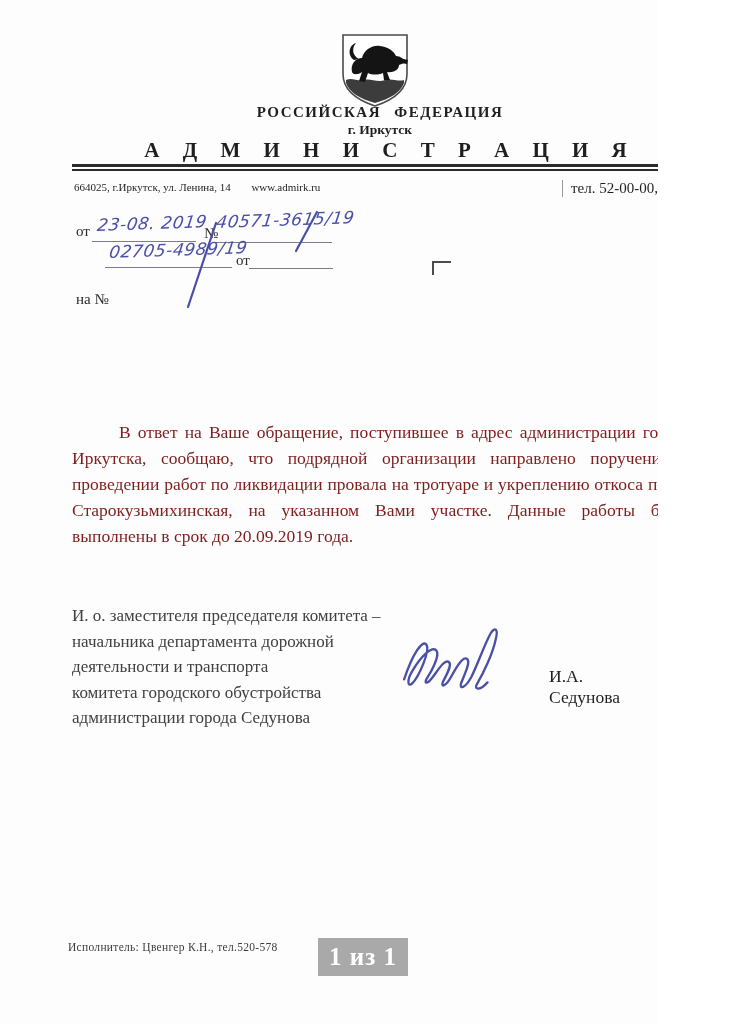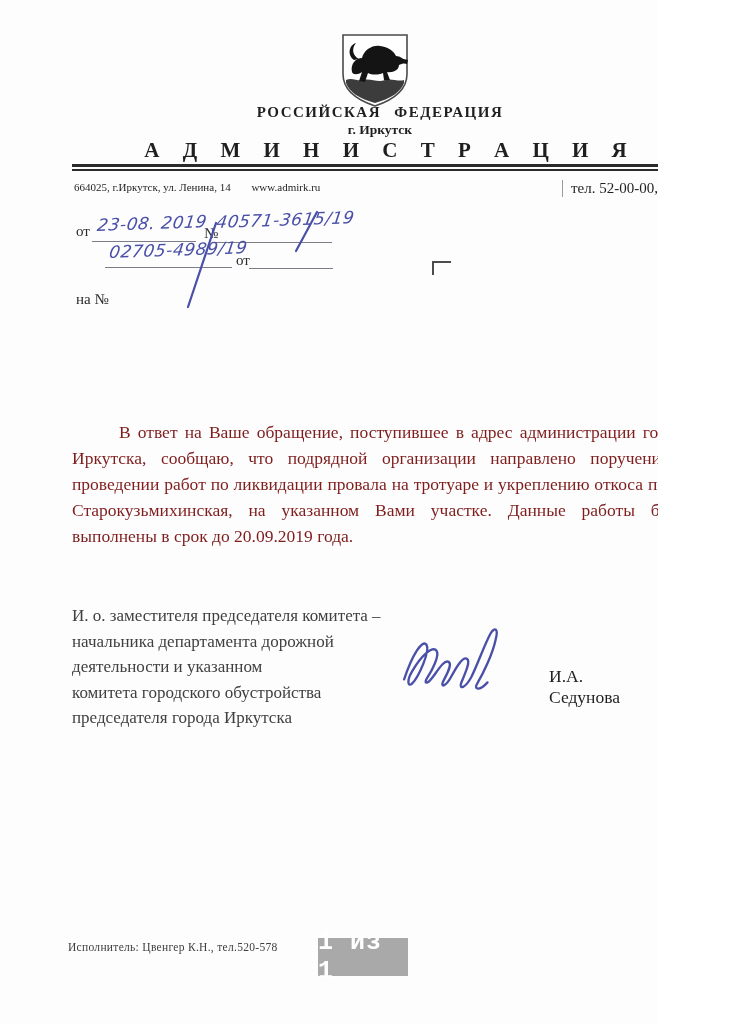--- a/index.html
+++ b/index.html
@@ -35,21 +35,21 @@
   
   .body-par{left:72px;top:419px;width:620px;font-size:17.5px;line-height:26px;
     text-align:justify;text-indent:47px;color:#7f1d1d;}
   
   .sig-block{left:72px;top:583px;font-size:17px;line-height:25.5px;color:#404040;margin-top:20px;}
   .sig-ink{left:398px;top:624px;width:120px;height:72px;}
   .sig-name{left:549px;top:666px;font-size:17.5px;}
   
   .executor{left:68px;top:941px;font-size:11.5px;color:#3d3d3d;letter-spacing:0.3px;}
   .badge{left:318px;top:938px;width:90px;height:38px;background:#a9a9a9;
-    color:#ffffff;font-family:Liberation Mono, monospace;font-weight:bold;
+    color:#ffffff;font-family:Liberation Serif, serif;font-weight:bold;
     font-size:25px;display:flex;align-items:center;justify-content:center;
     letter-spacing:1px;}
 </style>
 </head>
 <body>
 
 <div class="page">
 
   <svg class="abs emblem" viewBox="0 0 74 76">
     <path d="M5,3 H69 V42 C69,58 55,68 37,74 C19,68 5,58 5,42 Z" fill="#ffffff" stroke="#4a4a4a" stroke-width="1.6"></path>
@@ -94,23 +94,23 @@
   </svg>
 
   <div class="abs corner-l"></div>
   <div class="abs corner-r"></div>
 
   <div class="abs body-par">В ответ на Ваше обращение, поступившее в адрес администрации города Иркутска, сообщаю, что подрядной организации направлено поручение о проведении работ по ликвидации провала на тротуаре и укреплению откоса по ул. Старокузьмихинская, на указанном Вами участке. Данные работы будут выполнены в срок до 20.09.2019 года.</div>
 
   <div class="abs sig-block">
     <div>И. о. заместителя председателя комитета –</div>
     <div>начальника департамента дорожной</div>
-    <div>деятельности и указанном</div>
+    <div>деятельности и транспорта</div>
     <div>комитета городского обустройства</div>
-    <div>председателя города Иркутска</div>
+    <div>администрации города Седунова</div>
   </div>
 
   <svg class="abs sig-ink" viewBox="0 0 118 70">
     <path d="M6,54 C14,30 24,14 28,20 C32,26 20,52 14,58 C10,62 8,56 14,46
              C22,32 34,20 38,26 C41,31 33,46 29,52 C25,58 28,60 34,52
              C40,44 46,34 50,37 C54,40 46,52 44,57 C42,62 47,61 52,52
              C58,41 64,31 68,34 C72,37 64,52 62,58 C60,64 66,63 72,52
              C78,40 85,20 91,9 C95,2 99,4 96,15 C93,29 84,48 78,58 C74,64 80,66 88,57" stroke="#4a50a8" stroke-width="2.3" fill="none" stroke-linecap="round"></path>
   </svg>
 

